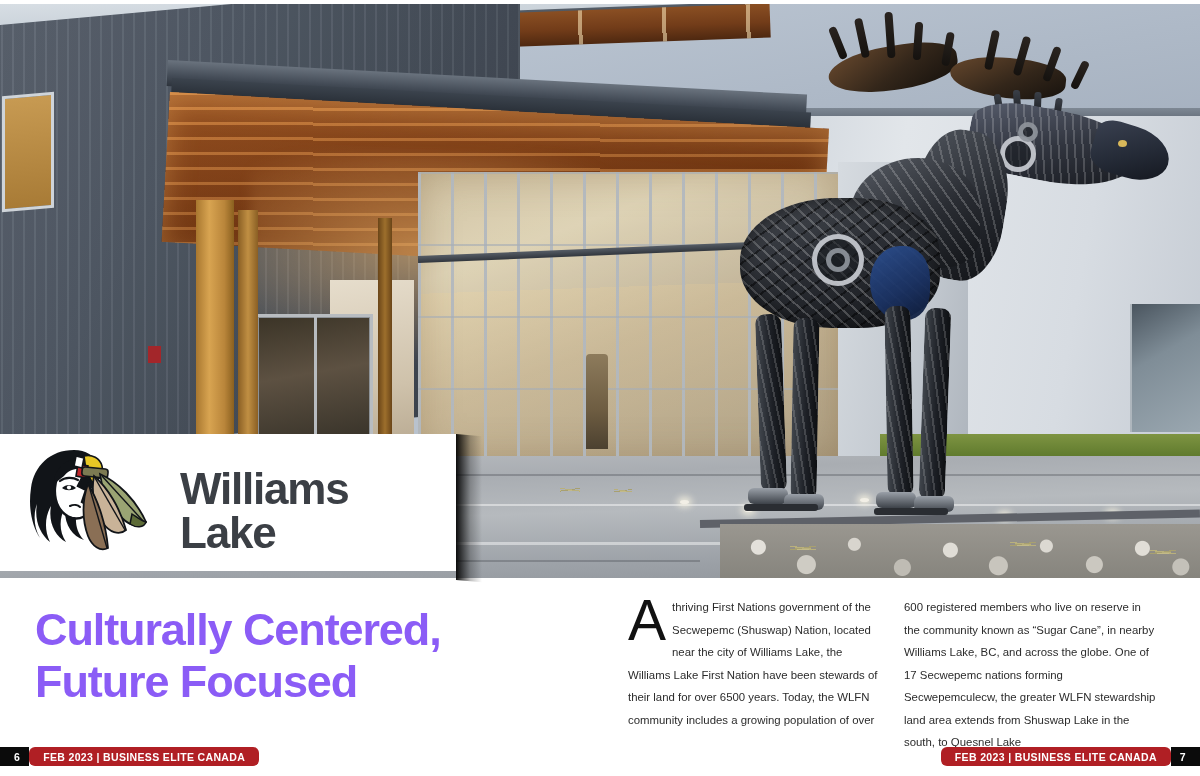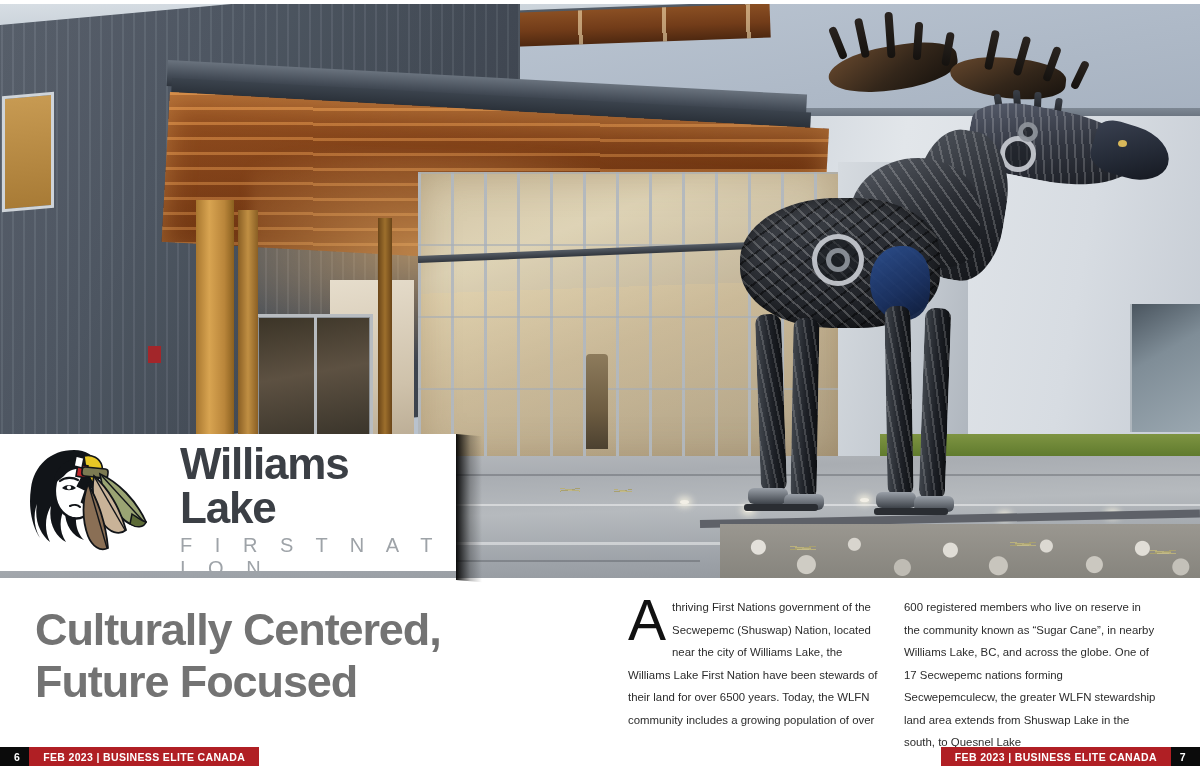--- a/index.html
+++ b/index.html
@@ -318,21 +318,21 @@
   }
   .logo-sub{
     font-size:20px; color:#9ea3a8; letter-spacing:8.5px; margin-top:4px;
     font-family:"Liberation Sans", sans-serif;
   }
 
   
   .headline{
     position:absolute; left:35px; top:604px; width:570px; z-index:8;
     font-size:45px; font-weight:bold; line-height:1.16;
-    color:#737373; letter-spacing:-1.1px;
+    color:#8b5cf6; letter-spacing:-1.1px;
     font-family:"Liberation Sans", sans-serif;
   }
   .cols{
     position:absolute; left:628px; top:596px; width:545px; height:130px; z-index:8;
     display:flex; gap:24px;
   }
   .col{ width:252px; }
   .col p{
     font-size:11.4px; line-height:22.5px; color:#2b2b2b;
     font-family:"Liberation Sans", sans-serif; text-align:left;
@@ -349,20 +349,21 @@
   .pg-box{
     background:#0b0b0b; color:#ffffff; font-size:10.5px; font-weight:bold;
     display:flex; align-items:center; justify-content:flex-end;
     padding:0 9px 0 14px; letter-spacing:.3px;
   }
   .pg-box.right{ justify-content:flex-start; padding:0 14px 0 9px; }
   .cred{
     background:#b01f24; color:#ffffff; font-size:10.5px; font-weight:bold;
     display:flex; align-items:center; padding:0 14px; letter-spacing:.35px;
     white-space:nowrap;
+    border-radius:6px;
   }
 </style>
 </head>
 <body>
 
 <div class="photo">
   <div class="sky"></div>
 
   <div class="wall-right-cap"></div>
   <div class="wall-right"></div>
@@ -507,21 +508,20 @@
 
     <path d="M80 32 C94 44 106 64 112 86 C105 92 95 88 89 79 C80 66 77 47 80 32 Z" fill="#c9b398" stroke="#111418" stroke-width="1.8"></path>
     <path d="M81 34 L111 86" stroke="#111418" stroke-width="1.4" fill="none"></path>
 
     <path d="M74 40 C84 56 92 80 94 104 C86 108 78 102 74 92 C68 76 68 56 74 40 Z" fill="#8a6f55" stroke="#111418" stroke-width="1.8"></path>
     <path d="M75 42 L93 104" stroke="#111418" stroke-width="1.4" fill="none"></path>
   </svg>
 
   <div class="logo-text">
     <div class="logo-title">Williams Lake</div>
-    <div class="logo-sub">F I R S T   N A T I O N</div>
   </div>
 </div>
 
 <h1 class="headline">Culturally Centered,<br>Future Focused</h1>
 
 <div class="cols">
   <div class="col">
     <p>
       <span class="dropcap">A</span><span>thriving First Nations government of the Secwepemc (Shuswap) Nation, located near the city of Williams Lake, the Williams Lake First Nation have been stewards of their land for over 6500 years. Today, the WLFN community includes a growing population of over</span>
     </p>

